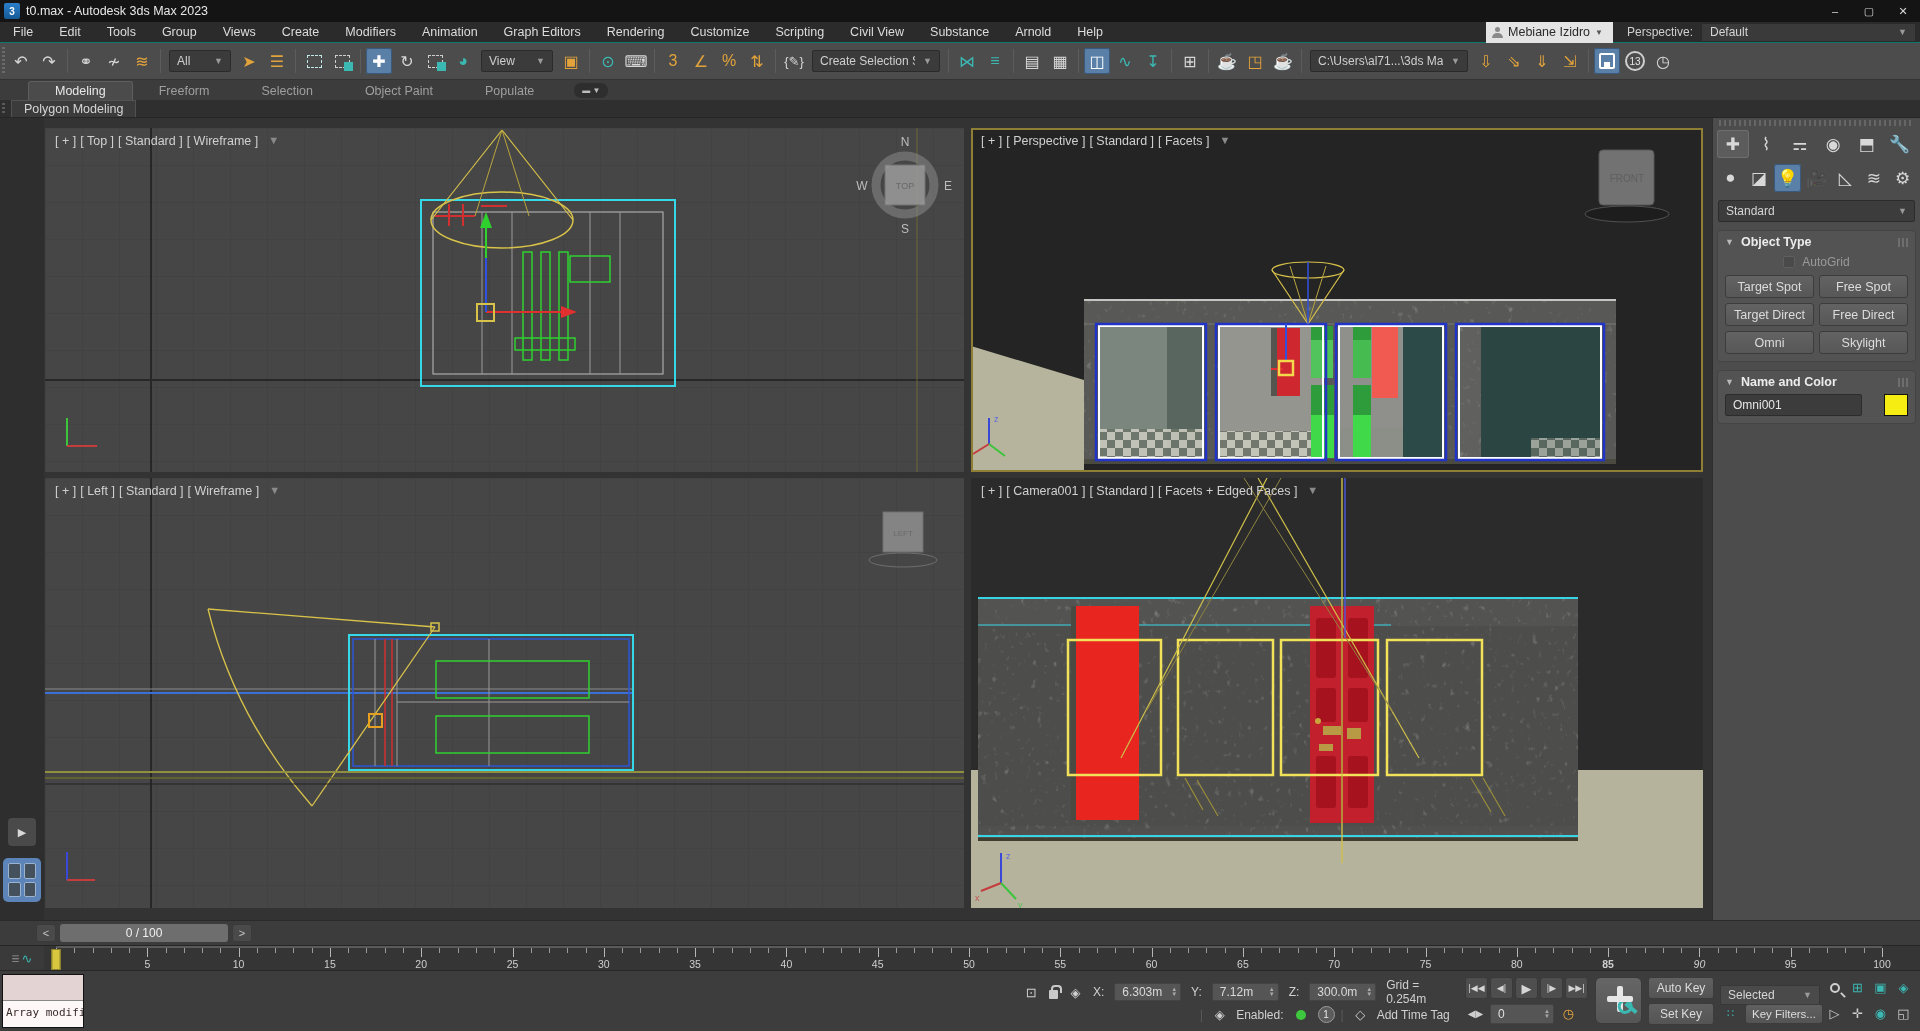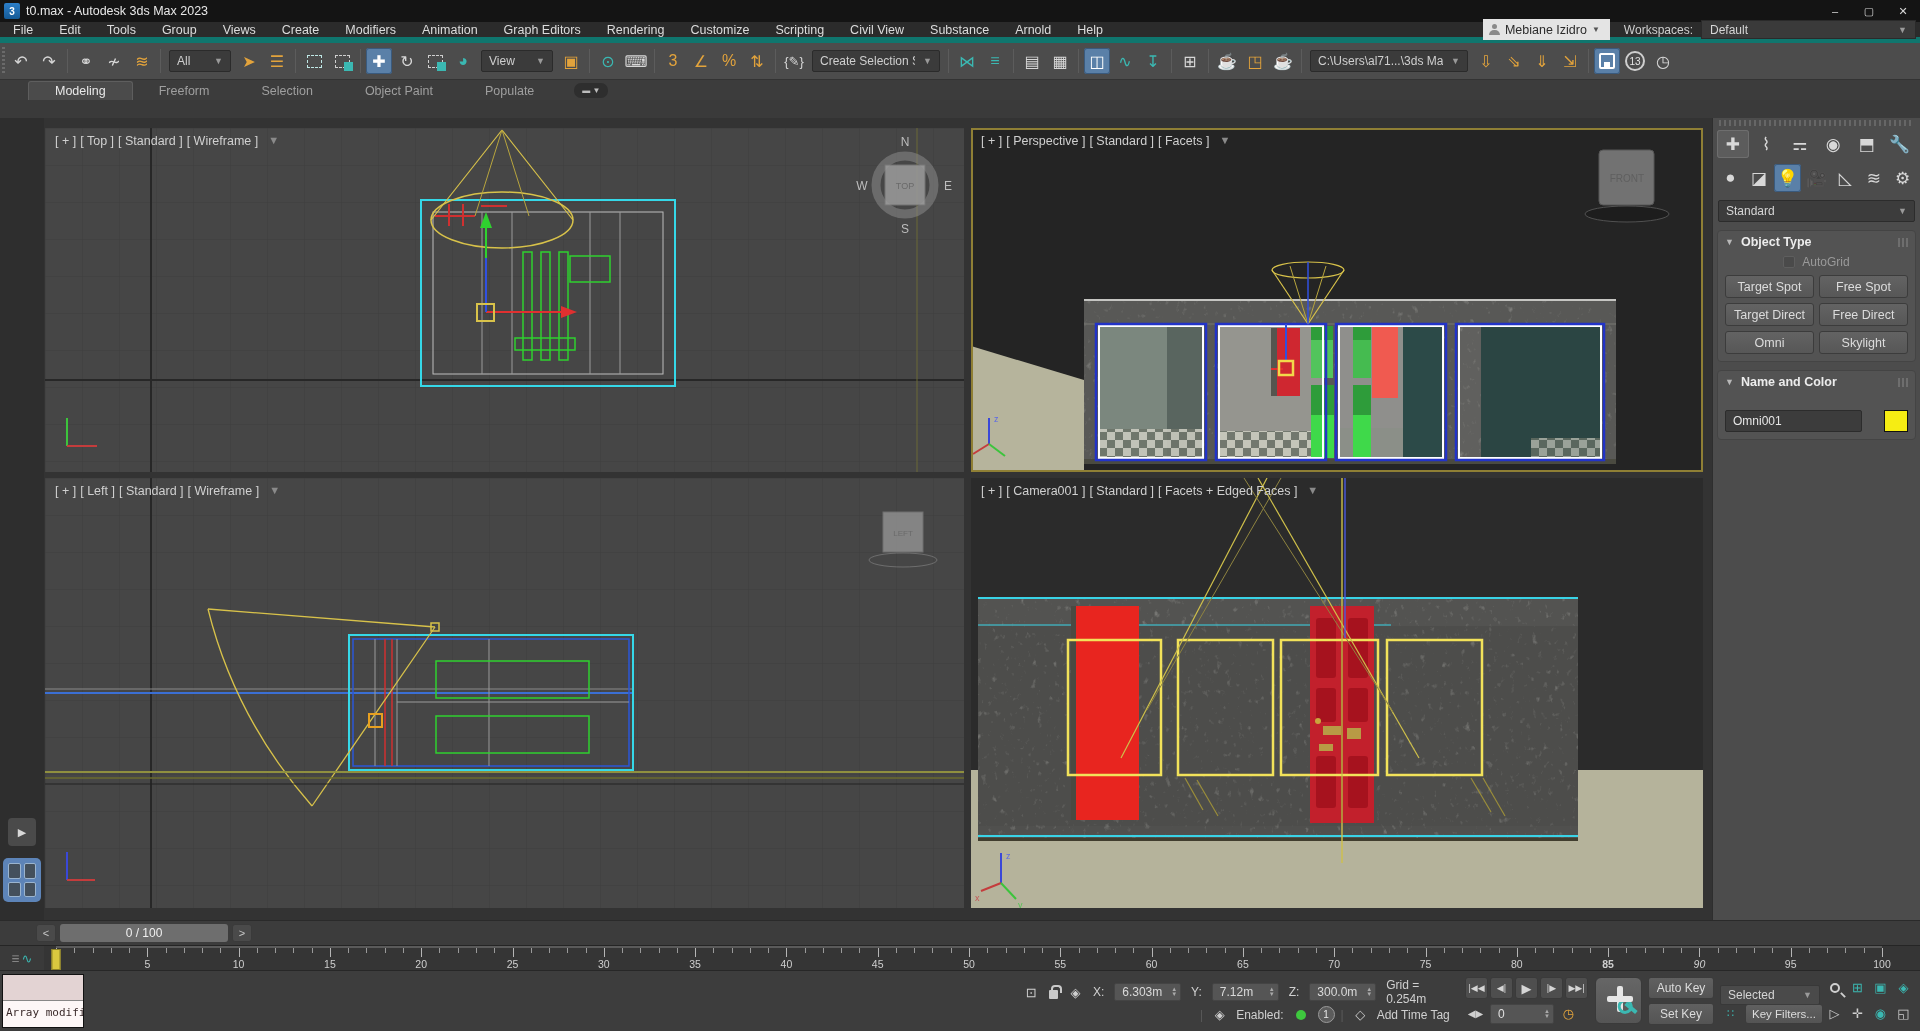--- a/index.html
+++ b/index.html
@@ -9,21 +9,21 @@
     background:#3a3a3a; font-family:"Liberation Sans", sans-serif;
     color:#d0d0d0; font-size:12px; -webkit-font-smoothing:antialiased;
   }
   
   .titlebar { position:absolute; left:0; top:0; width:1920px; height:22px; background:#141414; display:flex; align-items:center; }
   .app-badge { width:16px; height:16px; margin:0 6px 0 4px; background:linear-gradient(#2c7fc9,#155a96); color:#fff; font-size:10px; font-weight:bold; display:flex; align-items:center; justify-content:center; border-radius:2px; }
   .title-text { color:#e8e8e8; font-size:12.5px; }
   .win-controls { margin-left:auto; display:flex; }
   .win-btn { width:34px; height:22px; display:flex; align-items:center; justify-content:center; color:#d8d8d8; font-size:11px; }
   
-  .menubar { position:absolute; left:0; top:22px; width:1920px; height:21px; background:#2b2b2b; display:flex; align-items:center; border-bottom:6px solid #0f766e; }
+  .menubar { position:absolute; left:0; top:22px; width:1920px; height:21px; background:#2b2b2b; display:flex; align-items:center; border-bottom:1px solid #0f766e; }
   .menu-item { padding:0 13px; height:21px; display:flex; align-items:center; color:#dcdcdc; font-size:12.5px; }
   .menu-right { margin-left:auto; display:flex; align-items:center; height:21px; }
   .user-chip { background:#e4e4e4; color:#2a2a2a; height:21px; display:flex; align-items:center; padding:0 10px 0 6px; gap:5px; font-size:12.5px; }
   .avatar { width:11px; height:11px; position:relative; }
   .avatar::before { content:""; position:absolute; left:3px; top:0; width:5px; height:5px; border-radius:50%; background:#8a8a8a; }
   .avatar::after { content:""; position:absolute; left:0; top:6px; width:11px; height:5px; border-radius:6px 6px 0 0; background:#8a8a8a; }
   .ws-label { color:#cfcfcf; margin:0 8px 0 14px; }
   .ws-dd { width:215px; height:19px; background:#3a3a3a; border:1px solid #2a2a2a; display:flex; align-items:center; padding:0 8px; color:#d5d5d5; margin-right:4px; }
   .ws-dd .ar { margin-left:auto; color:#9a9a9a; font-size:9px; }
   
@@ -72,21 +72,21 @@
   .cp-dd { margin:6px 5px 0 5px; height:22px; background:#3c3c3c; border:1px solid #2c2c2c; border-radius:2px; display:flex; align-items:center; padding:0 7px; color:#d5d5d5; }
   .cp-dd .ar { margin-left:auto; color:#9a9a9a; font-size:9px; }
   .rollout { background:#535353; border:1px solid #444; border-radius:4px; margin:8px 4px 0 4px; padding-bottom:7px; }
   .roll-h { display:flex; align-items:center; padding:4px 7px 3px 7px; font-weight:bold; color:#ececec; font-size:12.5px; }
   .roll-h .tri { color:#b8b8b8; font-size:9px; margin-right:7px; }
   .roll-h .grip { margin-left:auto; width:10px; height:9px; background:repeating-linear-gradient(90deg,#7a7a7a 0 2px, transparent 2px 4px); opacity:.7; }
   .autogrid { display:flex; align-items:center; justify-content:center; gap:7px; color:#9a9a9a; padding:3px 0 6px 0; }
   .checkbox { width:12px; height:12px; background:#4a4a4a; border:1px solid #5e5e5e; border-radius:2px; }
   .ot-grid { display:grid; grid-template-columns:1fr 1fr; gap:5px; padding:0 7px; }
   .pbtn { height:23px; background:linear-gradient(#636363,#575757); border:1px solid #3c3c3c; border-radius:3px; color:#dcdcdc; font-size:12.5px; display:flex; align-items:center; justify-content:center; }
-  .nc-row { display:flex; gap:22px; padding:2px 7px 0 7px; align-items:center;margin-top:16px; }
+  .nc-row { display:flex; gap:22px; padding:2px 7px 0 7px; align-items:center; }
   .nc-field { flex:1; height:22px; background:#3c3c3c; border:1px solid #2c2c2c; border-radius:2px; display:flex; align-items:center; padding:0 7px; color:#e6e6e6; }
   .nc-swatch { width:24px; height:22px; background:#f6ed13; border:1px solid #111; }
   
   .timeslider { position:absolute; left:0; top:920px; width:1920px; height:25px; background:#3c3c3c; border-top:1px solid #2a2a2a; display:flex; align-items:center; }
   .ts-btn { width:20px; height:18px; margin-left:2px; background:#4a4a4a; border:1px solid #3a3a3a; border-radius:3px; color:#c8c8c8; display:flex; align-items:center; justify-content:center; font-size:11px; }
   .ts-val { width:168px; height:18px; margin-left:4px; background:#6e6e6e; border-radius:3px; color:#f0f0f0; display:flex; align-items:center; justify-content:center; font-size:12px; }
   .ts-btn2 { margin-left:4px; }
   .ruler { position:absolute; left:0; top:945px; width:1920px; height:25px; background:#353535; border-top:1px solid #252525; }
   .ruler-left { position:absolute; left:0; top:0; width:44px; height:25px; background:#3a3a3a; display:flex; align-items:center; justify-content:center; gap:2px; color:#3bb8b2; font-size:13px; }
   .ruler-left .bars { color:#9a9a9a; font-size:9px; }
@@ -163,21 +163,21 @@
         <div class="menu-item">Substance</div>
         <div class="menu-item">Arnold</div>
         <div class="menu-item">Help</div>
       </div>
     <div class="menu-right">
       <div class="user-chip">
         <span class="avatar"></span>
         <span>Mebiane Izidro</span>
           <span style="font-size:8px;color:#555;">▼</span>
       </div>
-      <span class="ws-label">Workspaces:</span>
+      <span class="ws-label">Perspective:</span>
       <div class="ws-dd">
         <span>Default</span>
           <span class="ar">▼</span>
       </div>
     </div>
   </div>
 
   <div class="toolbar" id="maintoolbar">
       <div class="ic">↶</div>
       <div class="ic">↷</div>
@@ -261,20 +261,23 @@
     </div>
 
   <div class="ribbon" id="ribbontabs">
       <div class="rtab active">Modeling</div>
       <div class="rtab">Freeform</div>
       <div class="rtab">Selection</div>
       <div class="rtab">Object Paint</div>
       <div class="rtab">Populate</div>
       <div class="rtab-dd">▬&nbsp;▼</div>
     </div>
+  <div class="ribbon-sub">
+    <div class="pm-chip">Polygon Modeling</div>
+  </div>
 
   <div class="main">
     <div class="layout-strip">
       <div class="ls-play">▶</div>
       <div class="ls-grid">
           <span></span>
           <span></span>
           <span></span>
           <span></span>
         </div>

